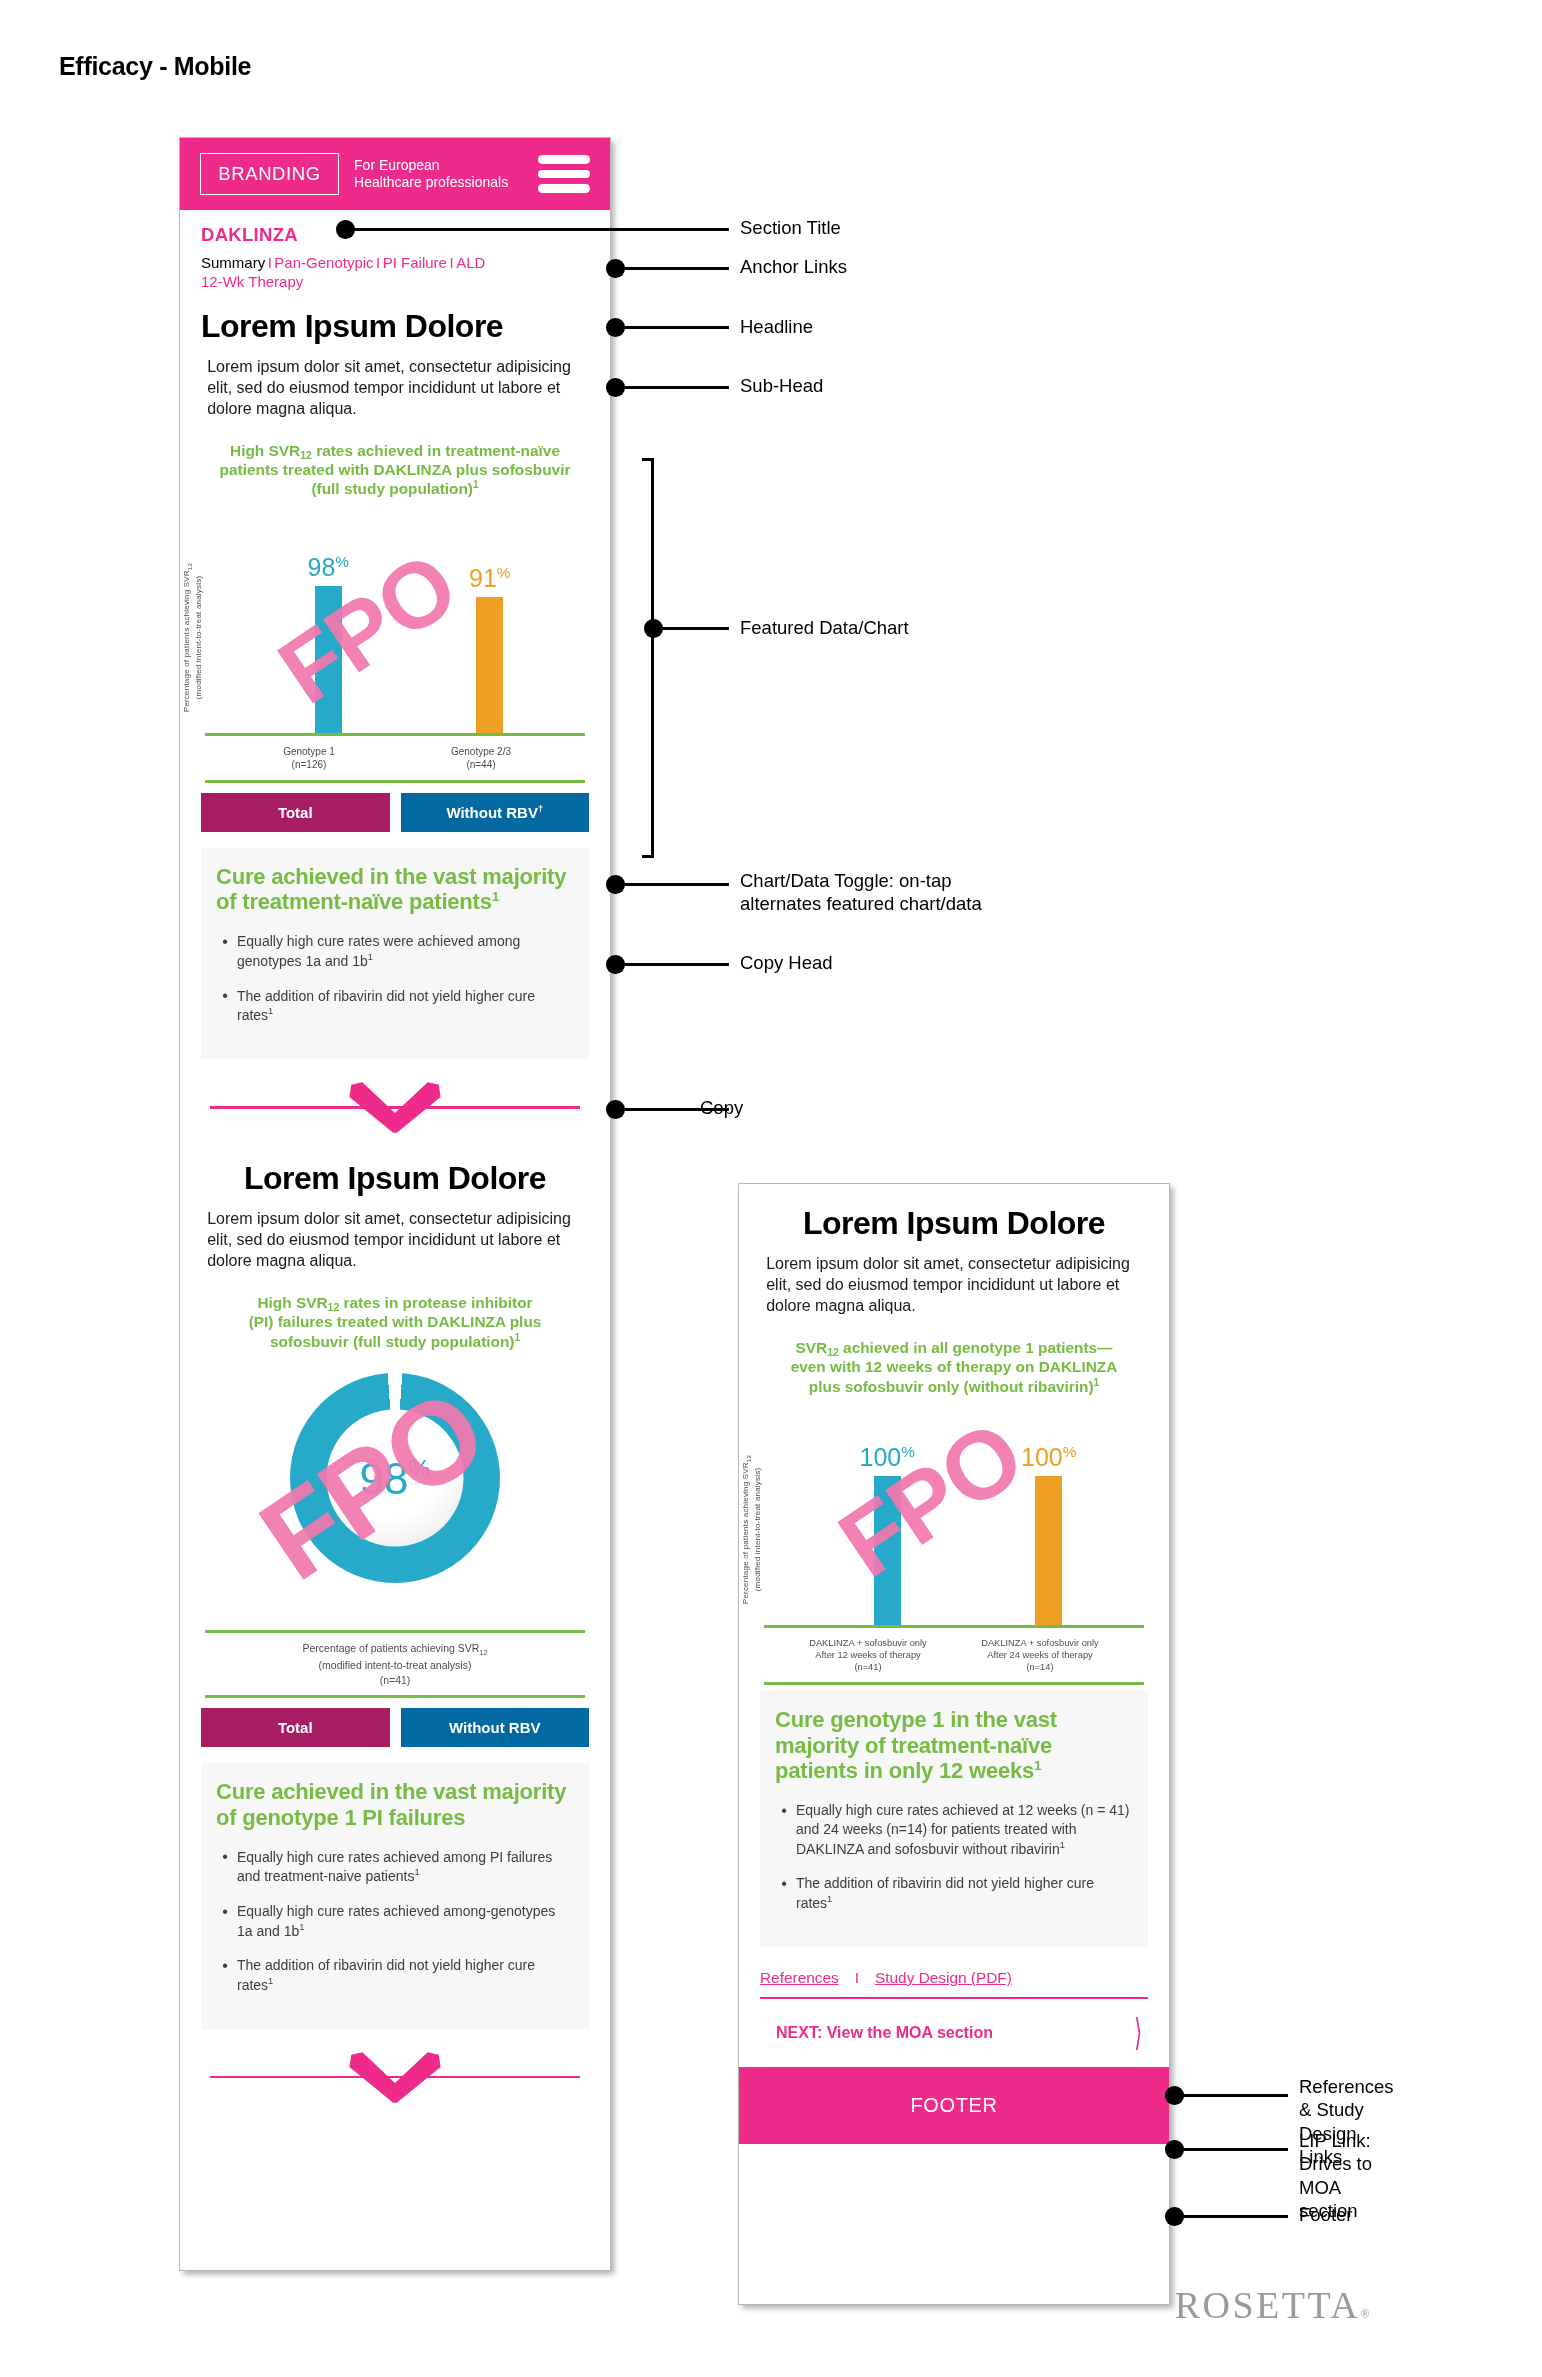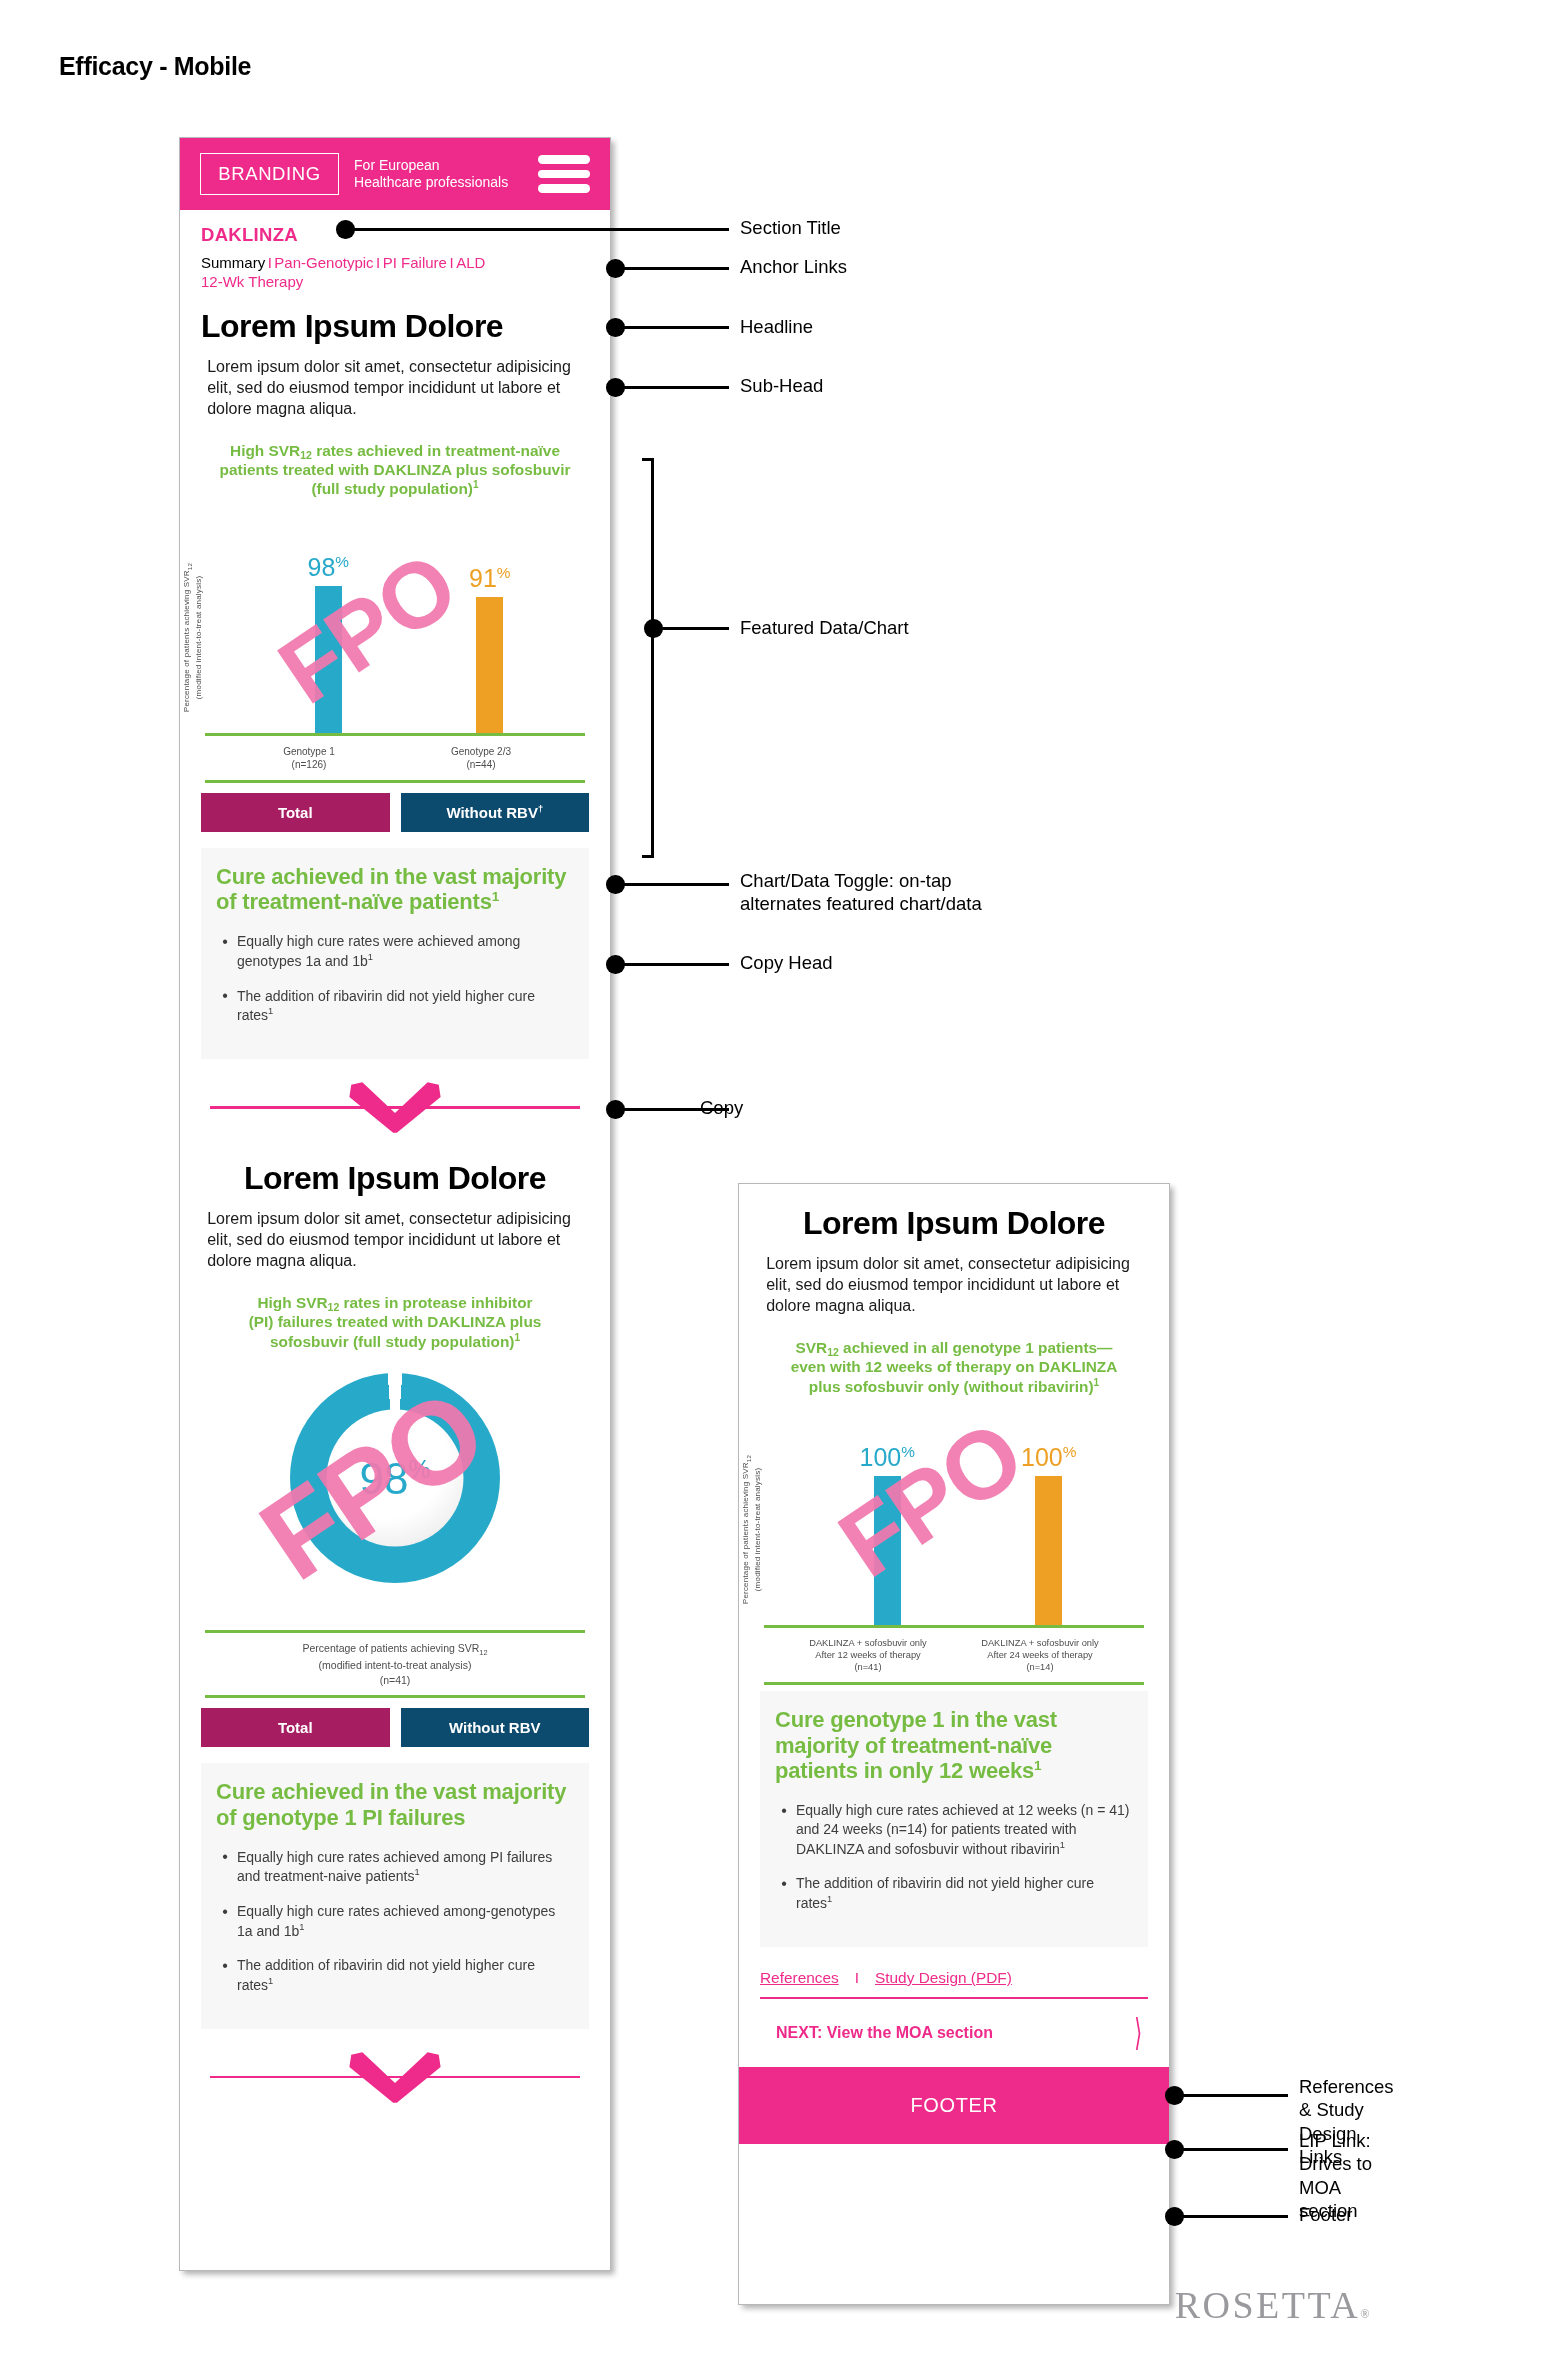--- a/index.html
+++ b/index.html
@@ -123,21 +123,21 @@
     transform: rotate(-34deg); letter-spacing: -1.2px;
   }
 
   
   .toggle-row { display: flex; gap: 11px; margin-top: 10px; }
   .toggle-btn {
     flex: 1; text-align: center; color: #fff;
     font-weight: bold; font-size: 15px; padding: 11px 0;
   }
   .toggle-btn.total { background: #a61d62; }
-  .toggle-btn.alt   { background: #0c4a6e; }
+  .toggle-btn.alt   { background: #0369a1; }
   .toggle-btn sup { font-size: 9.3px; vertical-align: super; }
 
   
   .copy-wrap { background: #f7f7f7; padding: 16px 15px 18.5px 15px; margin-top: 16px; }
   .copy-head {
     color: #76bc43; font-weight: bold; font-size: 22px;
     line-height: 1.16; letter-spacing: -0.2px;
   }
   .copy-head sup { font-size: 13.6px; vertical-align: super; }
   .copy-list { margin-top: 17.3px; padding-left: 3.7px; }

